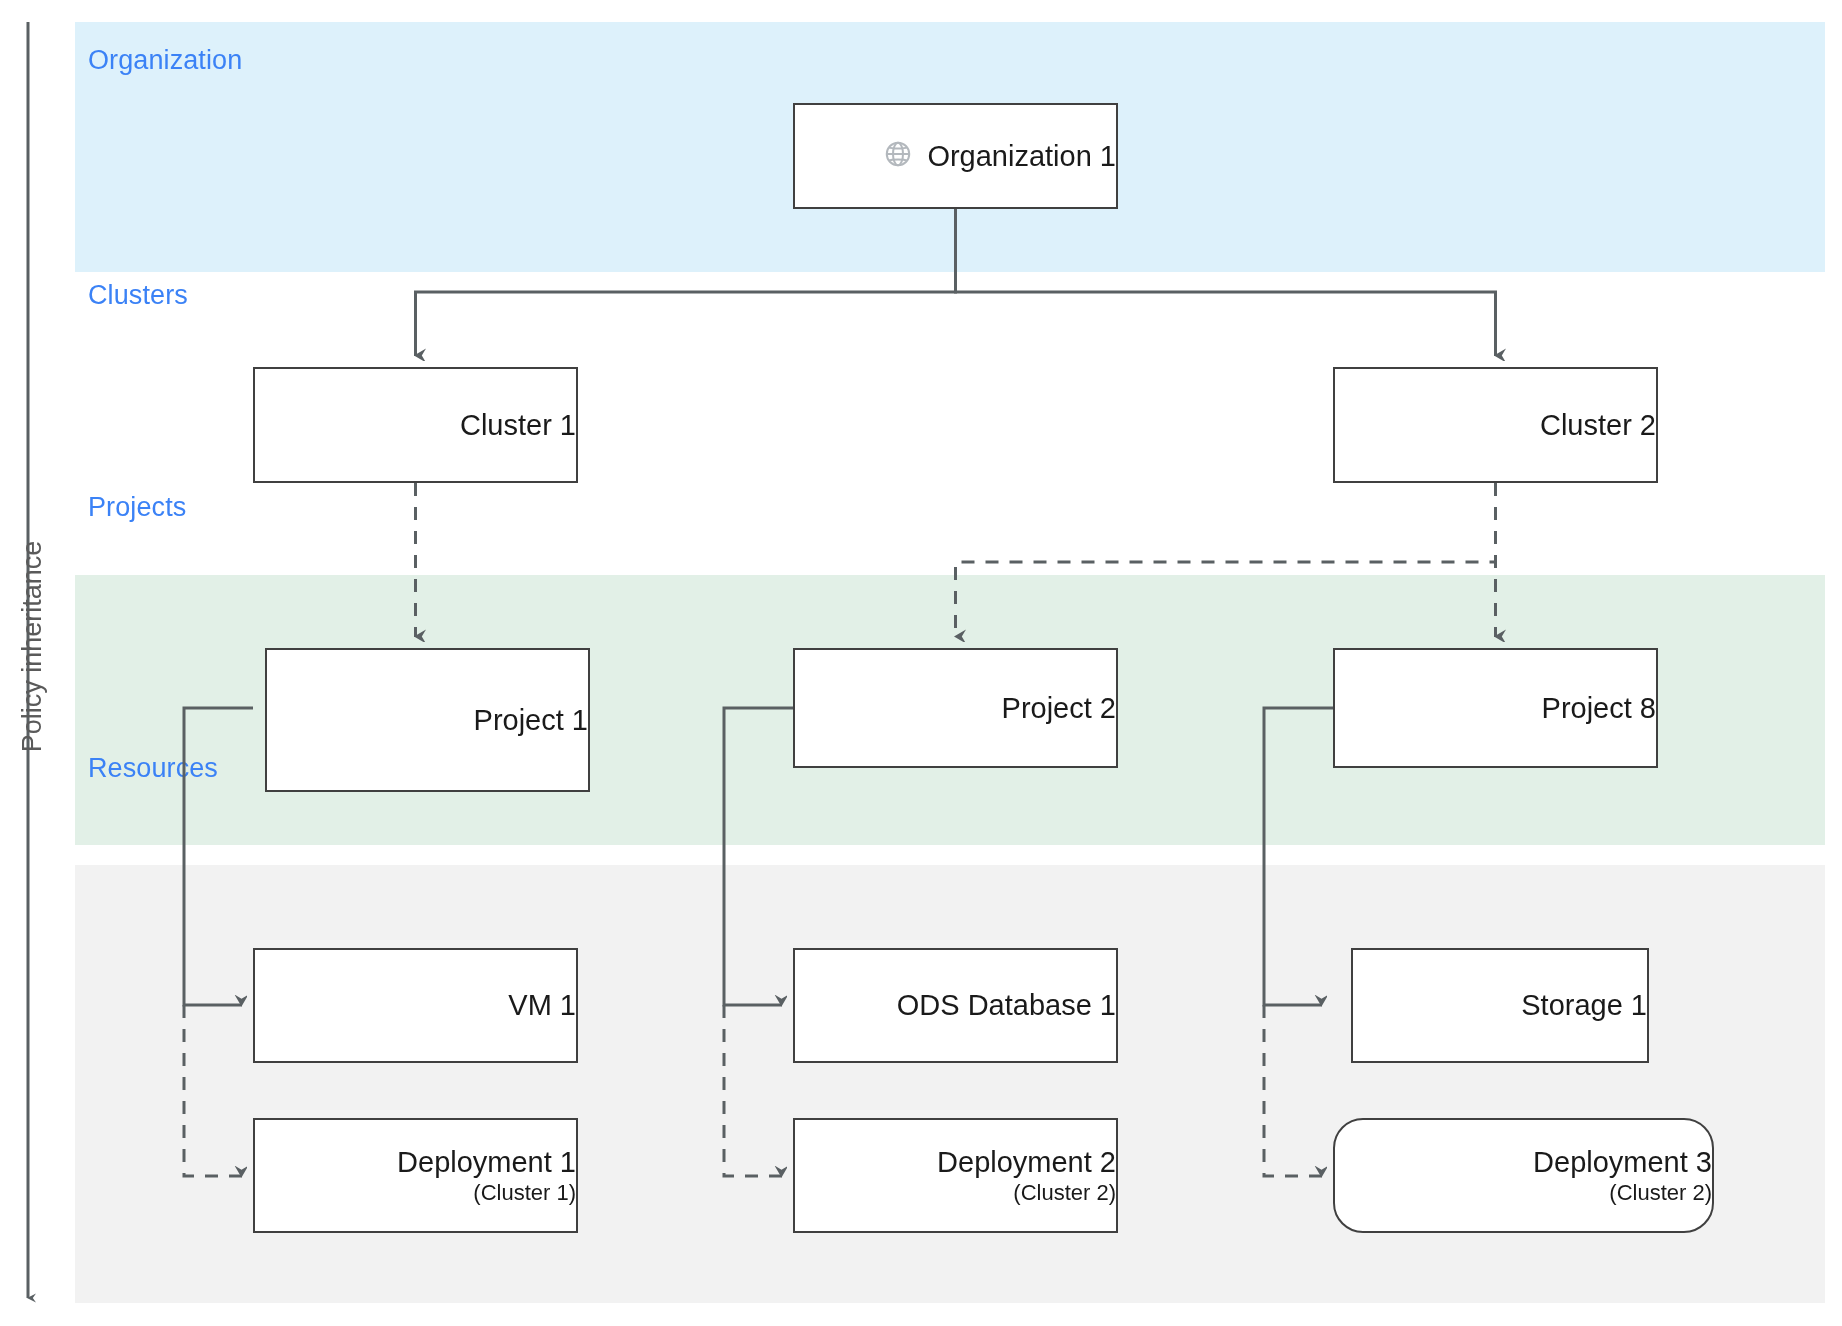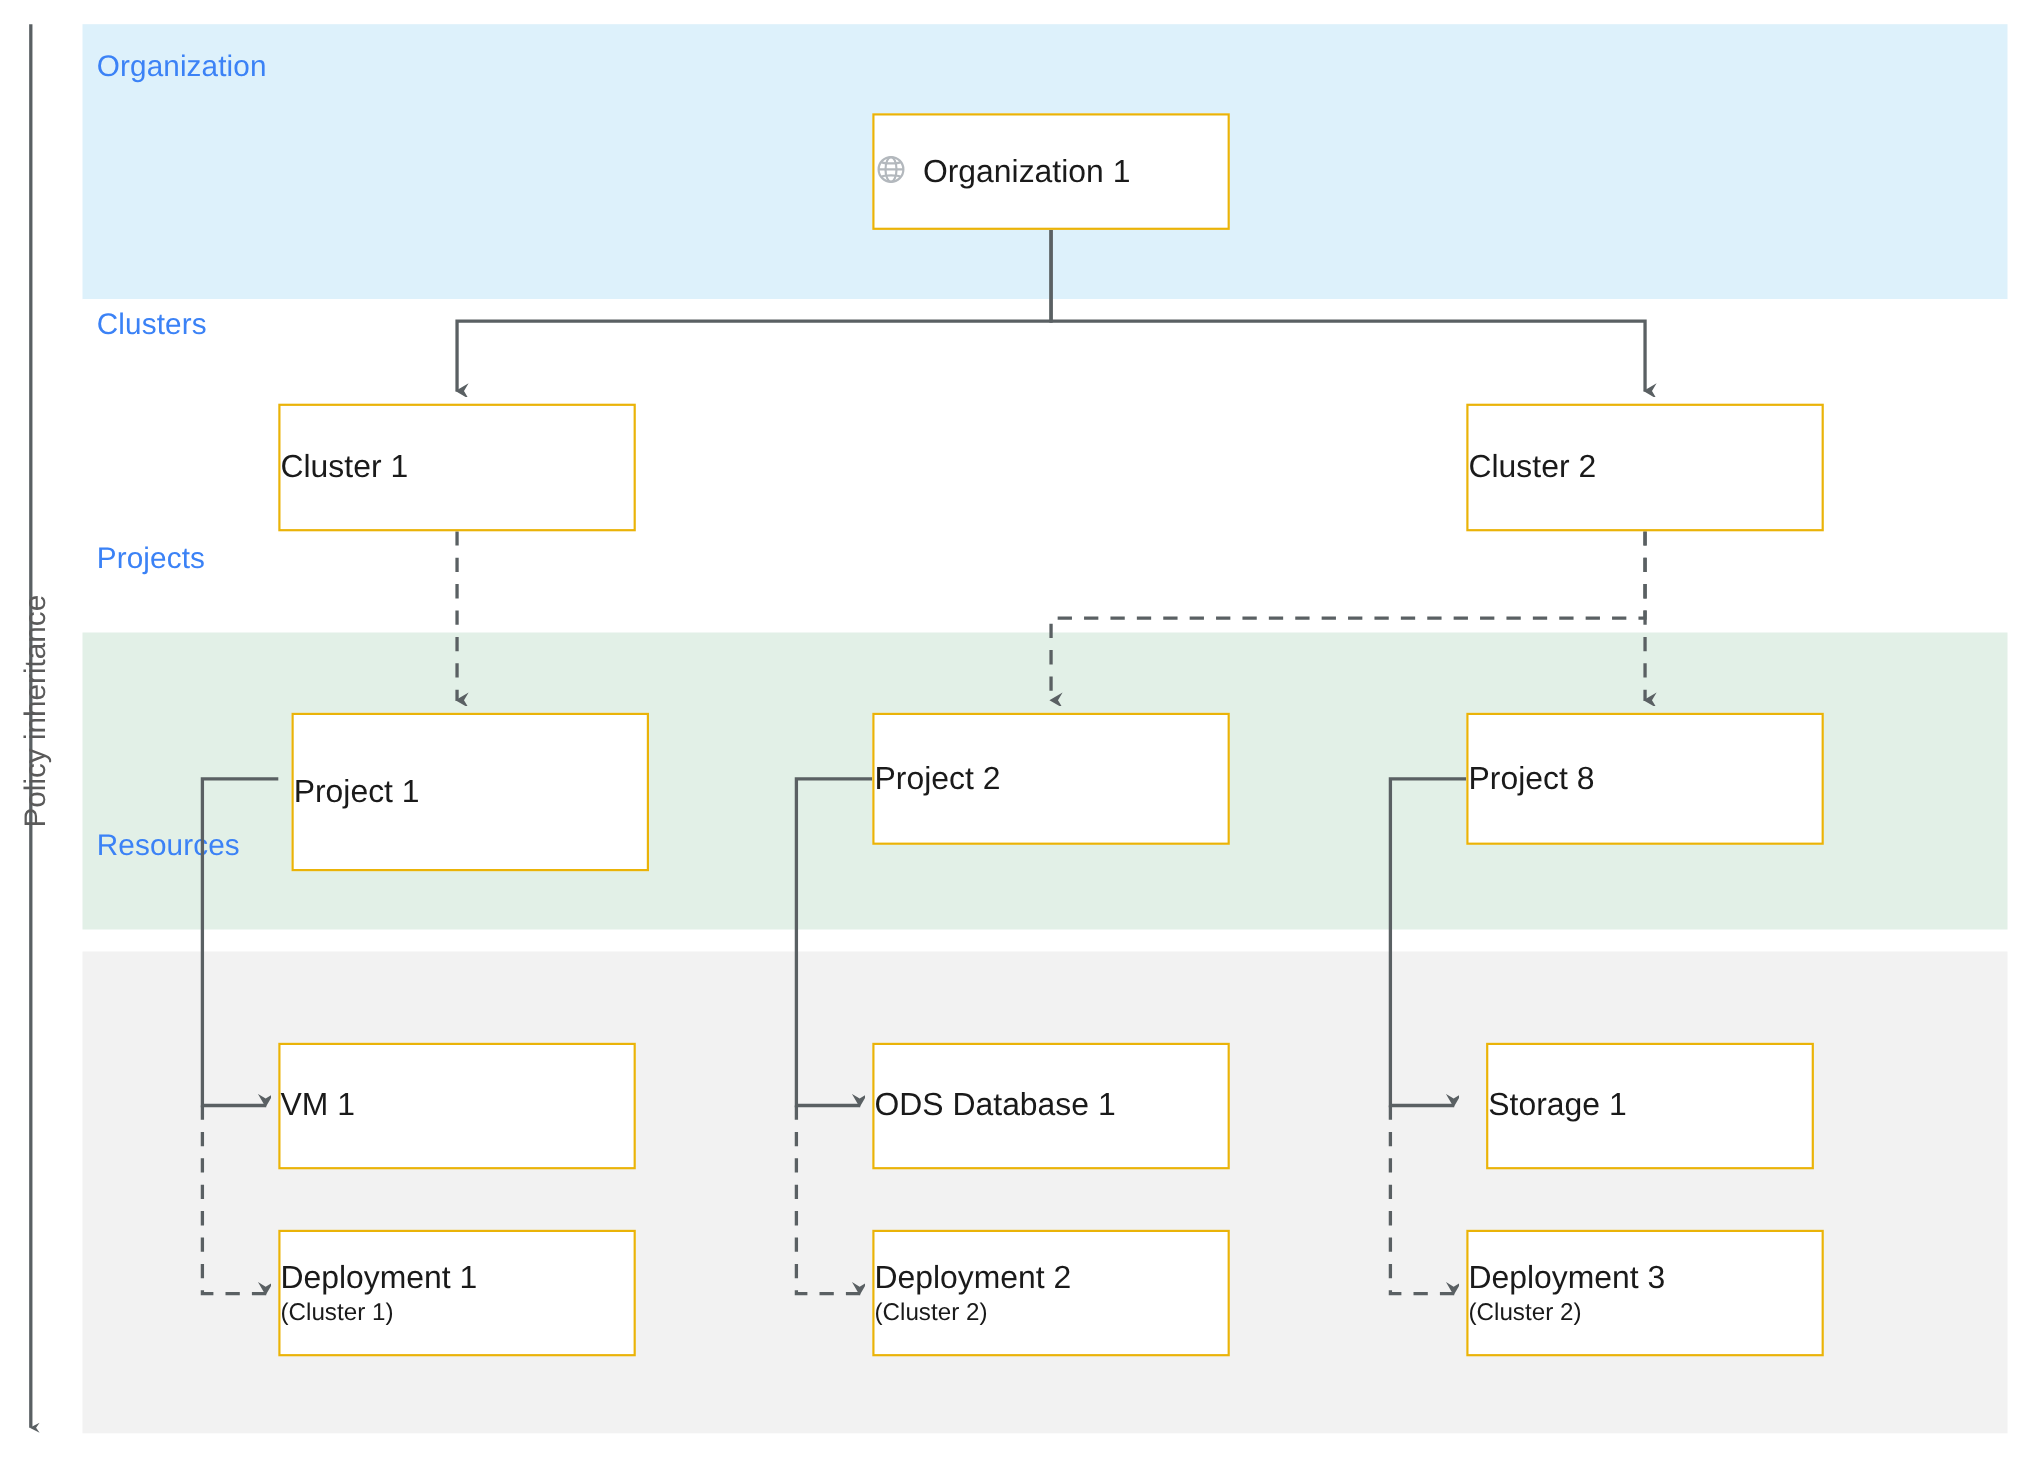--- a/index.html
+++ b/index.html
@@ -55,25 +55,25 @@
     transform: rotate(-90deg);
     font-size: 27px;
     color: #5a5a5a;
     white-space: nowrap;
   }
 
   
   .node {
     position: absolute;
     background: #ffffff;
-    border: 2px solid #eab308;
+    border: 2px solid #404040;
     box-sizing: border-box;
     display: flex;
     flex-direction: column;
-    align-items: flex-start;
+    align-items: flex-end;
     justify-content: center;
     text-align: center;
   }
   .node .title {
     font-size: 29px;
     color: #1a1a1a;
     line-height: 1.12;
     white-space: nowrap;
   }
   .node .subtitle {
@@ -95,21 +95,21 @@
   #node-cluster-1  { left: 253px;  top: 367px;  width: 325px; height: 116px; }
   #node-cluster-2  { left: 1333px; top: 367px;  width: 325px; height: 116px; }
   #node-project-1  { left: 253px;  top: 648px;  width: 325px; height: 144px; margin-left: 12px; }
   #node-project-2  { left: 793px;  top: 648px;  width: 325px; height: 120px; }
   #node-project-3  { left: 1333px; top: 648px;  width: 325px; height: 120px; }
   #node-res-1-1    { left: 253px;  top: 948px;  width: 325px; height: 115px; }
   #node-res-2-1    { left: 793px;  top: 948px;  width: 325px; height: 115px; }
   #node-res-3-1    { left: 1351px; top: 948px;  width: 298px; height: 115px; }
   #node-res-1-2    { left: 253px;  top: 1118px; width: 325px; height: 115px; }
   #node-res-2-2    { left: 793px;  top: 1118px; width: 325px; height: 115px; }
-  #node-res-3-2    { left: 1333px; top: 1118px; width: 325px; height: 115px; }
+  #node-res-3-2    { left: 1333px; top: 1118px; width: 381px; height: 115px; border-radius: 30px; }
 
   
   #connectors {
     position: absolute;
     left: 0; top: 0;
     width: 1842px; height: 1326px;
     pointer-events: none;
   }
 </style>
 </head>

